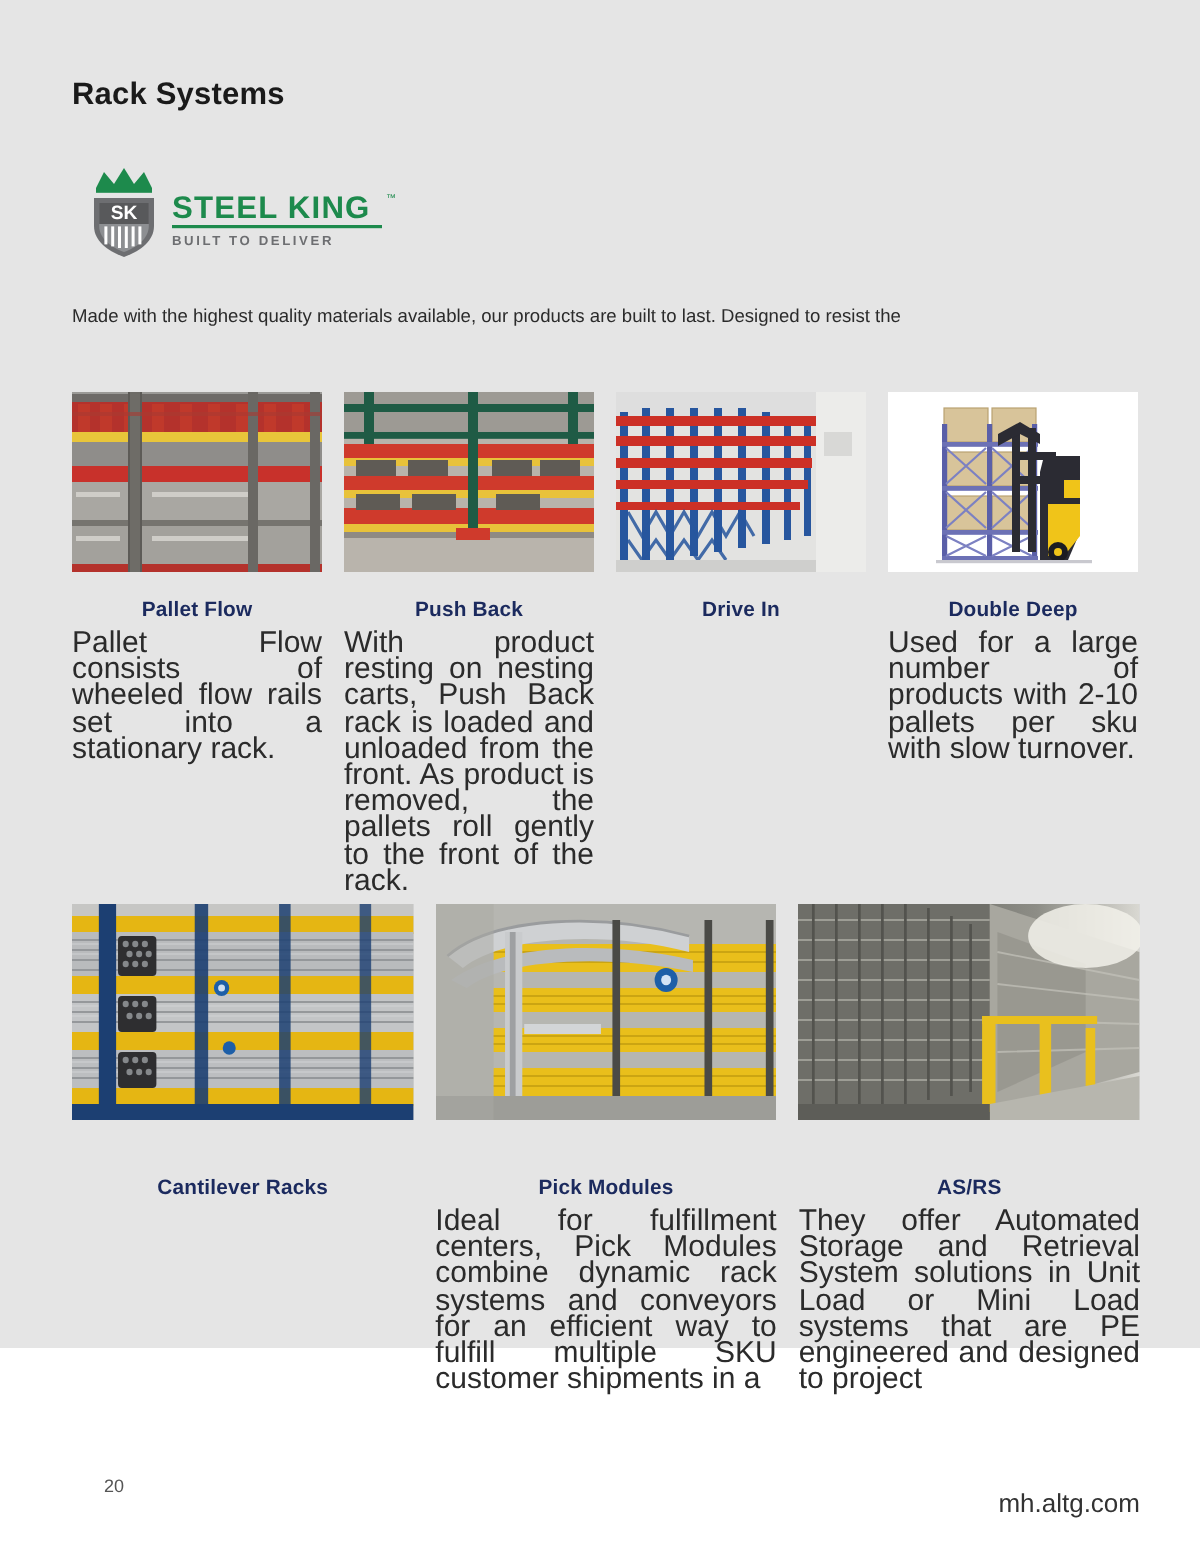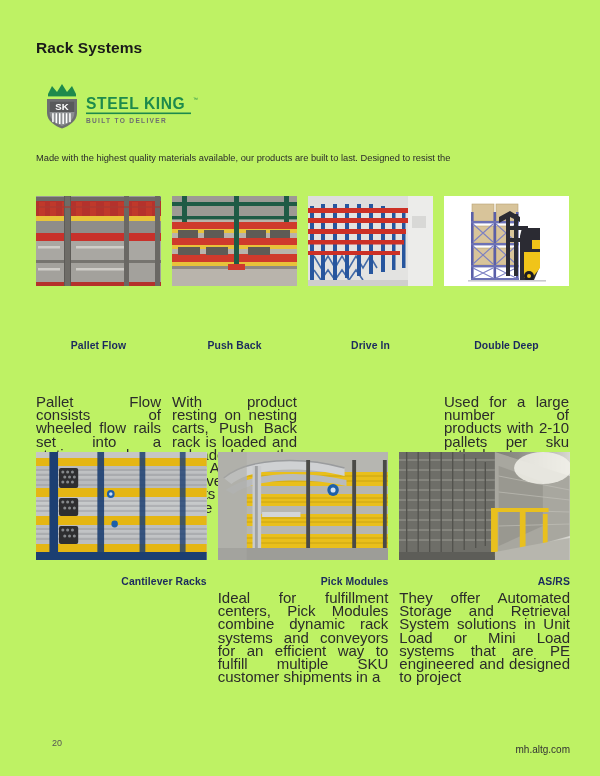--- a/index.html
+++ b/index.html
@@ -11,22 +11,22 @@
     width: 600px;
     height: 776px;
     font-family: "Liberation Sans", sans-serif;
     color: #231f20;
     position: relative;
     overflow: hidden;
   }
   .page {
     position: relative;
     width: 600px;
-    height: 776px;
-    background: #bef264;
+    height: 674px;
+    background: #e5e5e5;
   }
 
   
   .page-title {
     position: absolute;
     left: 36px;
     top: 39px;
     font-size: 15.5px;
     font-weight: bold;
     letter-spacing: 0.1px;
@@ -55,21 +55,21 @@
 
   
   .row {
     position: absolute;
     display: flex;
   }
   .row-one { left: 36px; top: 196px; width: 534px; gap: 11px; }
   .row-two { left: 36px; top: 452px; width: 534px; gap: 11px; }
 
   .card { display: flex; flex-direction: column; }
-  .row-one .card { width: 125px; gap: 40px; }
+  .row-one .card { width: 125px; }
   .row-two .card { width: 178px; }
 
   .photo {
     width: 100%;
     position: relative;
     overflow: hidden;
     background: #d9d9d9;
   }
   .row-one .photo { height: 90px; }
   .row-two .photo { height: 108px; }
@@ -82,35 +82,35 @@
     margin-top: 14px;
     letter-spacing: 0.1px;
   }
   .card-body {
     font-size: 15px;
     line-height: 13.2px;
     color: #2b2b2b;
     text-align: justify;
     margin-top: 4px;
   }
-  .row-two .card-title { margin-top: 16px; text-align: right; }
+  .row-two .card-title { margin-top: 29px; }
 
   
   .footer-page-num {
     position: absolute;
     left: 52px;
     top: 738px;
     font-size: 9px;
     color: #555;
   }
   .footer-url {
     position: absolute;
     right: 30px;
     top: 744px;
-    font-size: 10px;
+    font-size: 13px;
     color: #333;
   }
   .footer-logo {
     position: absolute;
     left: 50%;
     transform: translateX(-50%);
     top: 734px;
     width: 62px;
     height: 32px;
   }

